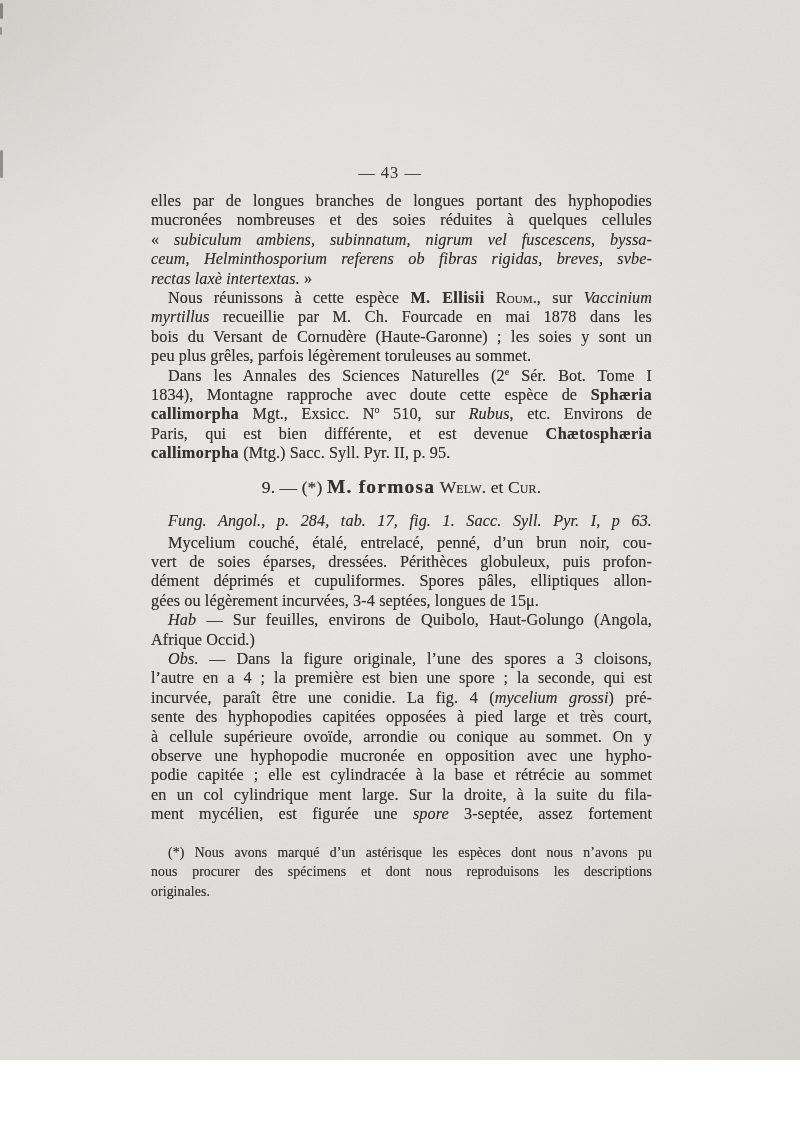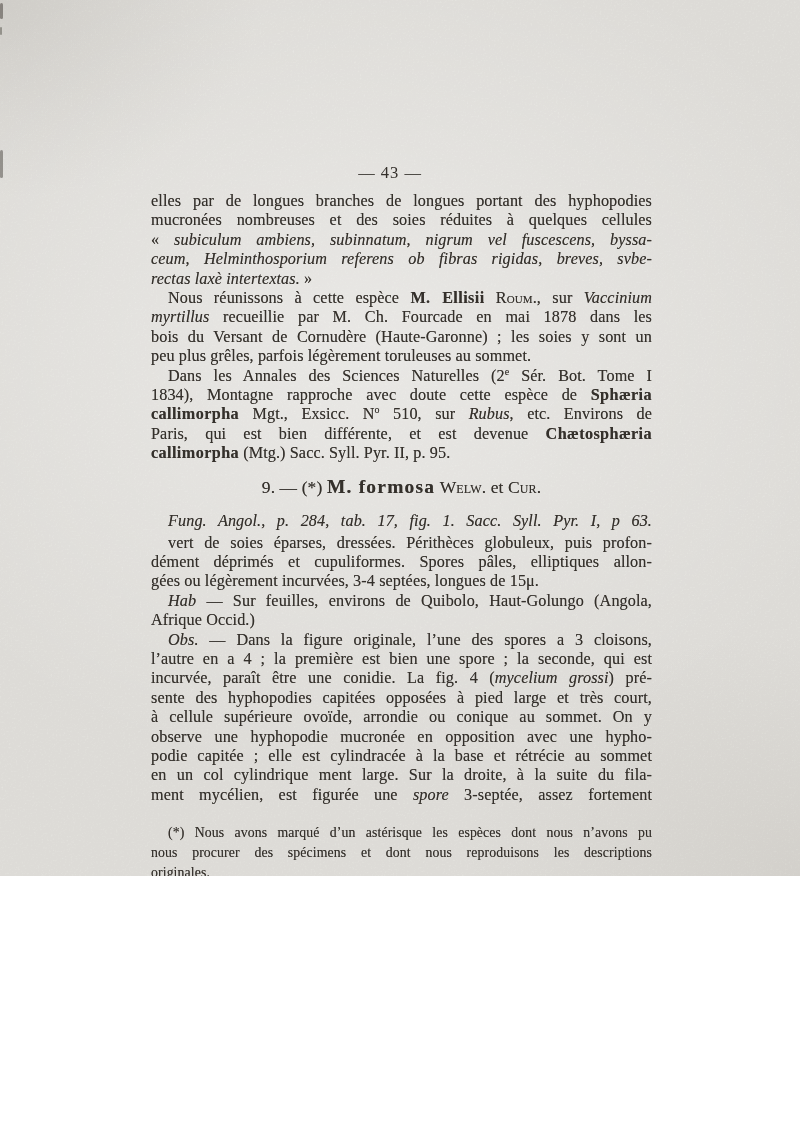--- a/index.html
+++ b/index.html
@@ -8,21 +8,21 @@
   }
   body {
     width: 800px;
     height: 1126px;
     overflow: hidden;
     font-family: "Liberation Serif", "DejaVu Serif", serif;
   }
   .page {
     position: relative;
     width: 800px;
-    height: 876px;
+    height: 1060px;
     background: var(--paper, #e9e8e4);
     color: var(--ink, #34302b);
     overflow: hidden;
   }
   
   .page::before {
     content: "";
     position: absolute;
     inset: 0;
     background:
@@ -149,20 +149,21 @@
         <div class="line"><span>Paris, qui est bien différente, et est devenue </span><span class="bd">Chætosphæria</span></div>
         <div class="line last"><span class="bd">callimorpha</span><span> (Mtg.) Sacc. Syll. Pyr. II, p. 95.</span></div>
       </div>
       <div class="block heading">
         <div class="line last"><span>9. — (*) </span><span class="bd">M. formosa</span><span> </span><span class="sc">Welw</span><span>. et </span><span class="sc">Cur</span><span>.</span></div>
       </div>
       <div class="block citation indent">
         <div class="line"><span class="it">Fung. Angol., p. 284, tab. 17, fig. 1. Sacc. Syll. Pyr. I, p 63.</span></div>
       </div>
       <div class="block para indent">
+        <div class="line"><span>Mycelium couché, étalé, entrelacé, penné, d’un brun noir, cou-</span></div>
         <div class="line"><span>vert de soies éparses, dressées. Périthèces globuleux, puis profon-</span></div>
         <div class="line"><span>dément déprimés et cupuliformes. Spores pâles, elliptiques allon-</span></div>
         <div class="line last"><span>gées ou légèrement incurvées, 3-4 septées, longues de 15μ.</span></div>
       </div>
       <div class="block para indent">
         <div class="line"><span class="it">Hab</span><span> — Sur feuilles, environs de Quibolo, Haut-Golungo (Angola,</span></div>
         <div class="line last"><span>Afrique Occid.)</span></div>
       </div>
       <div class="block para indent">
         <div class="line"><span class="it">Obs.</span><span> — Dans la figure originale, l’une des spores a 3 cloisons,</span></div>

